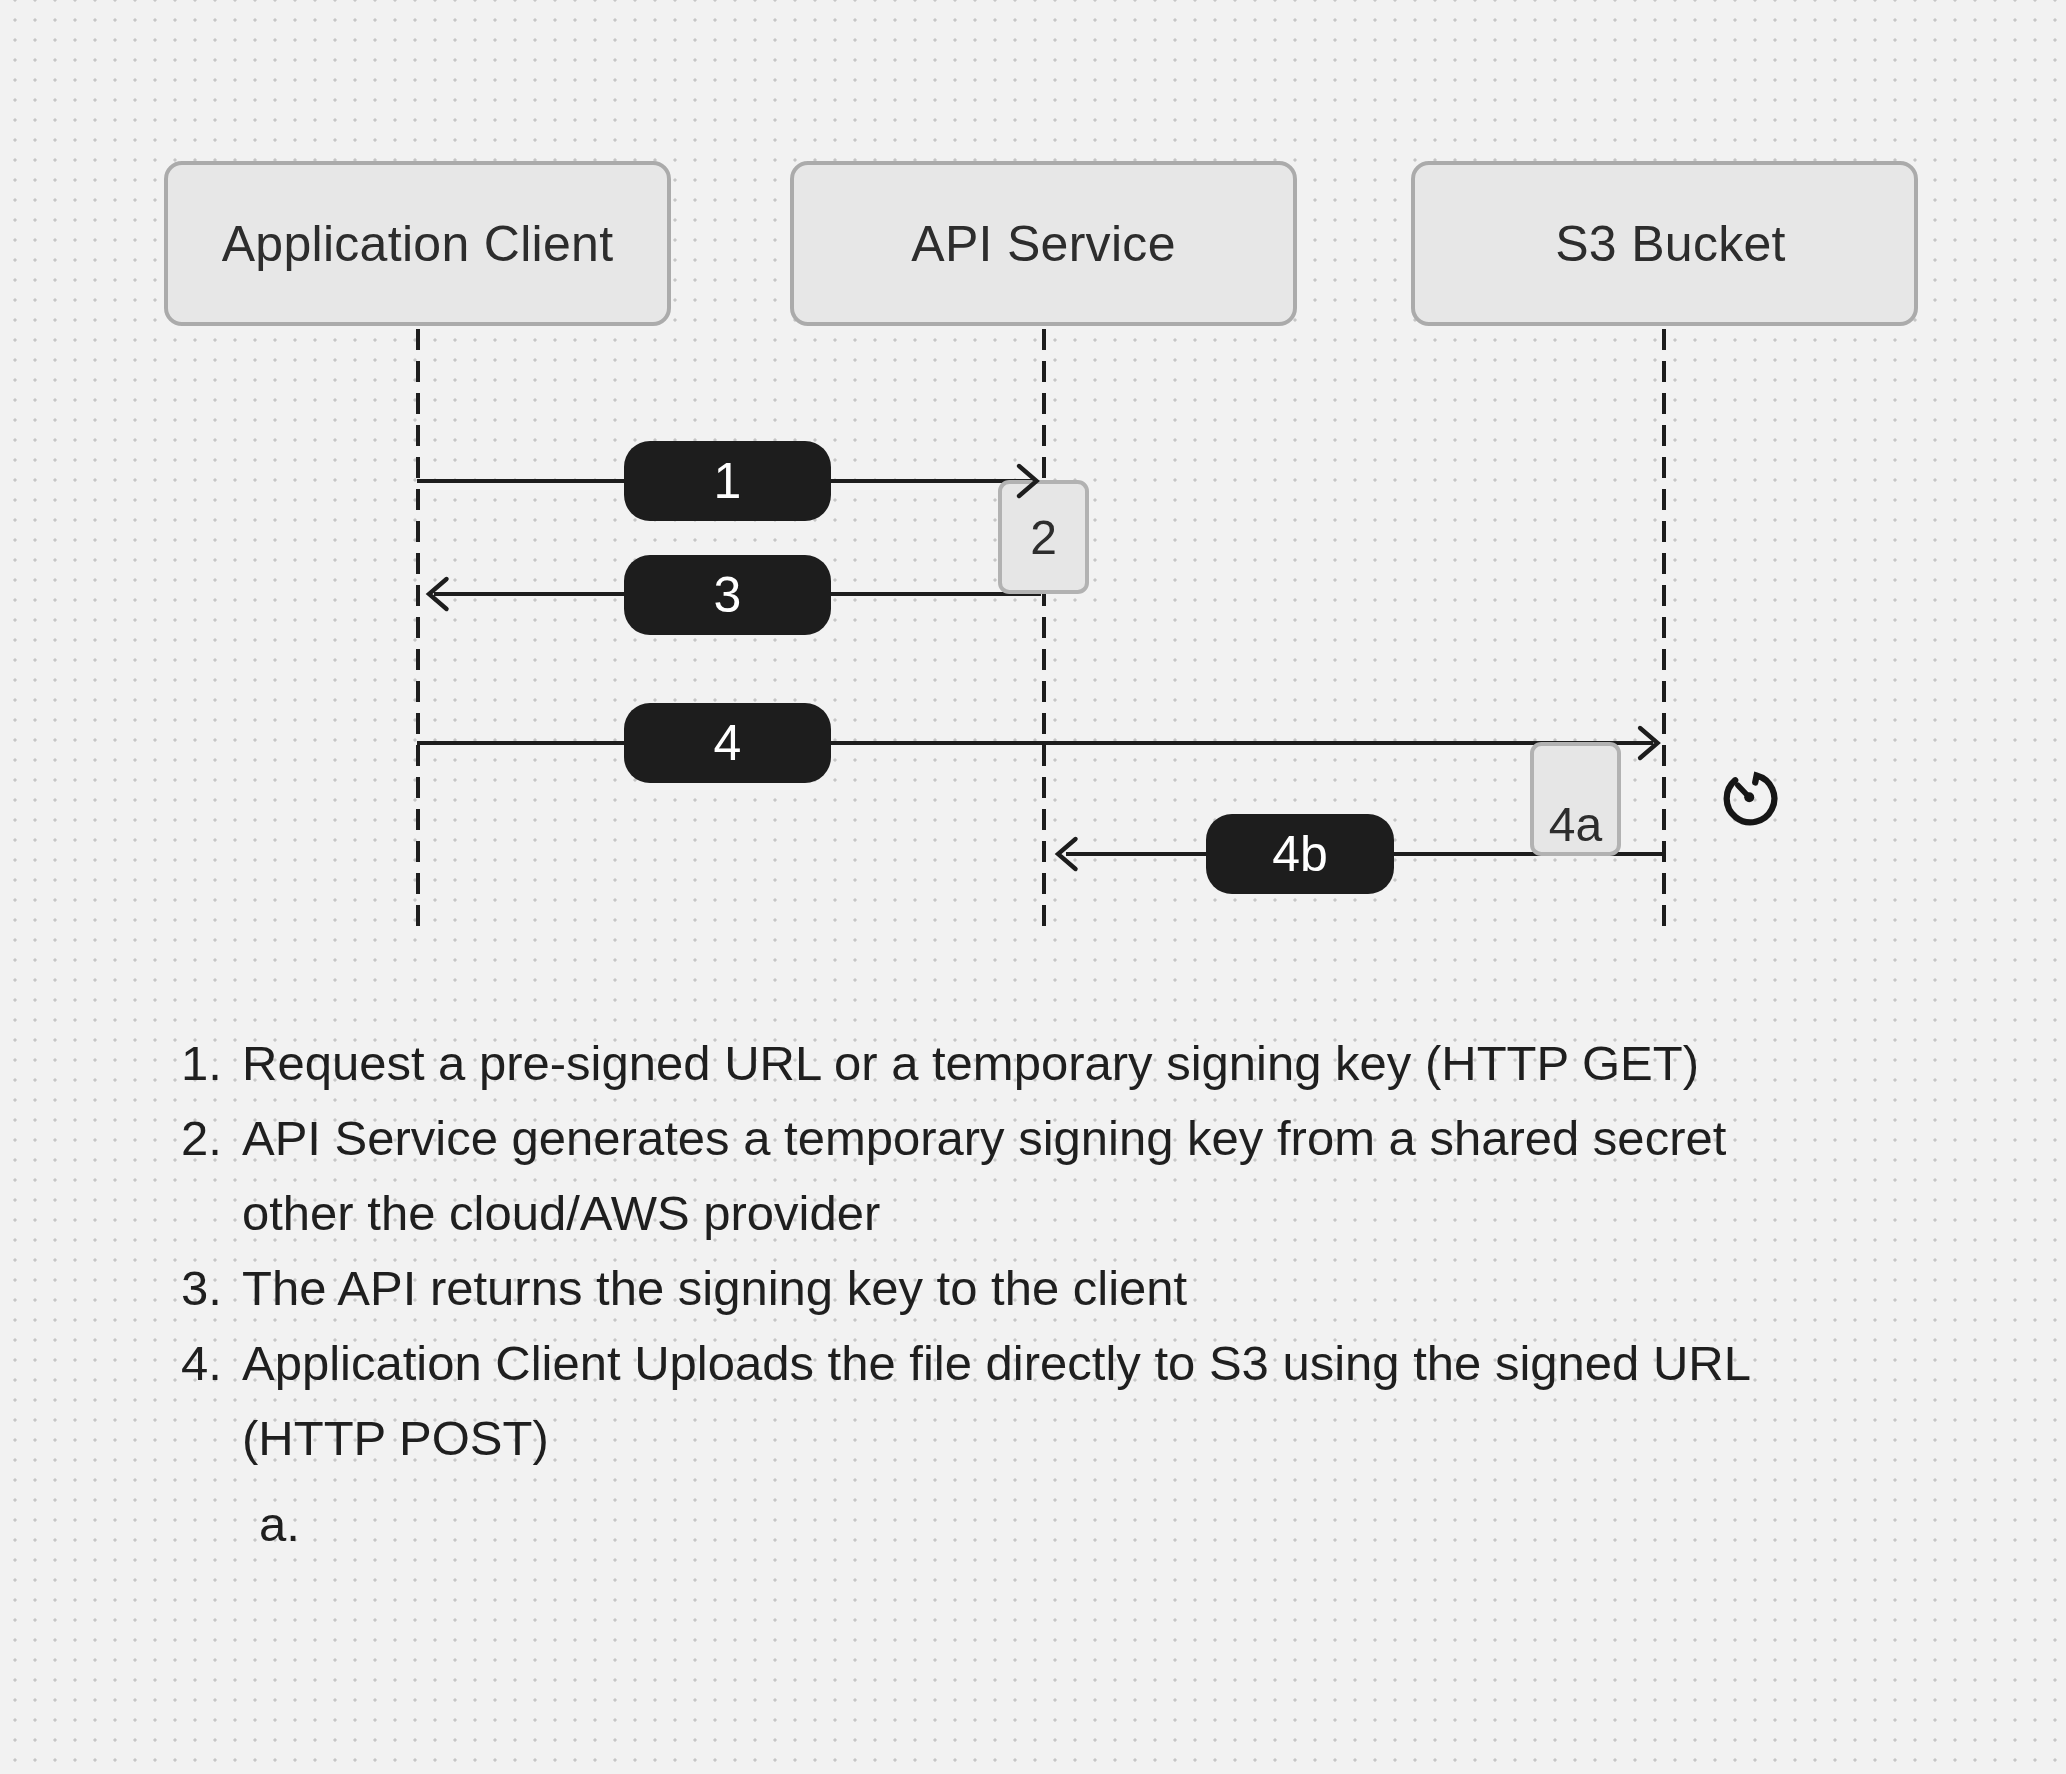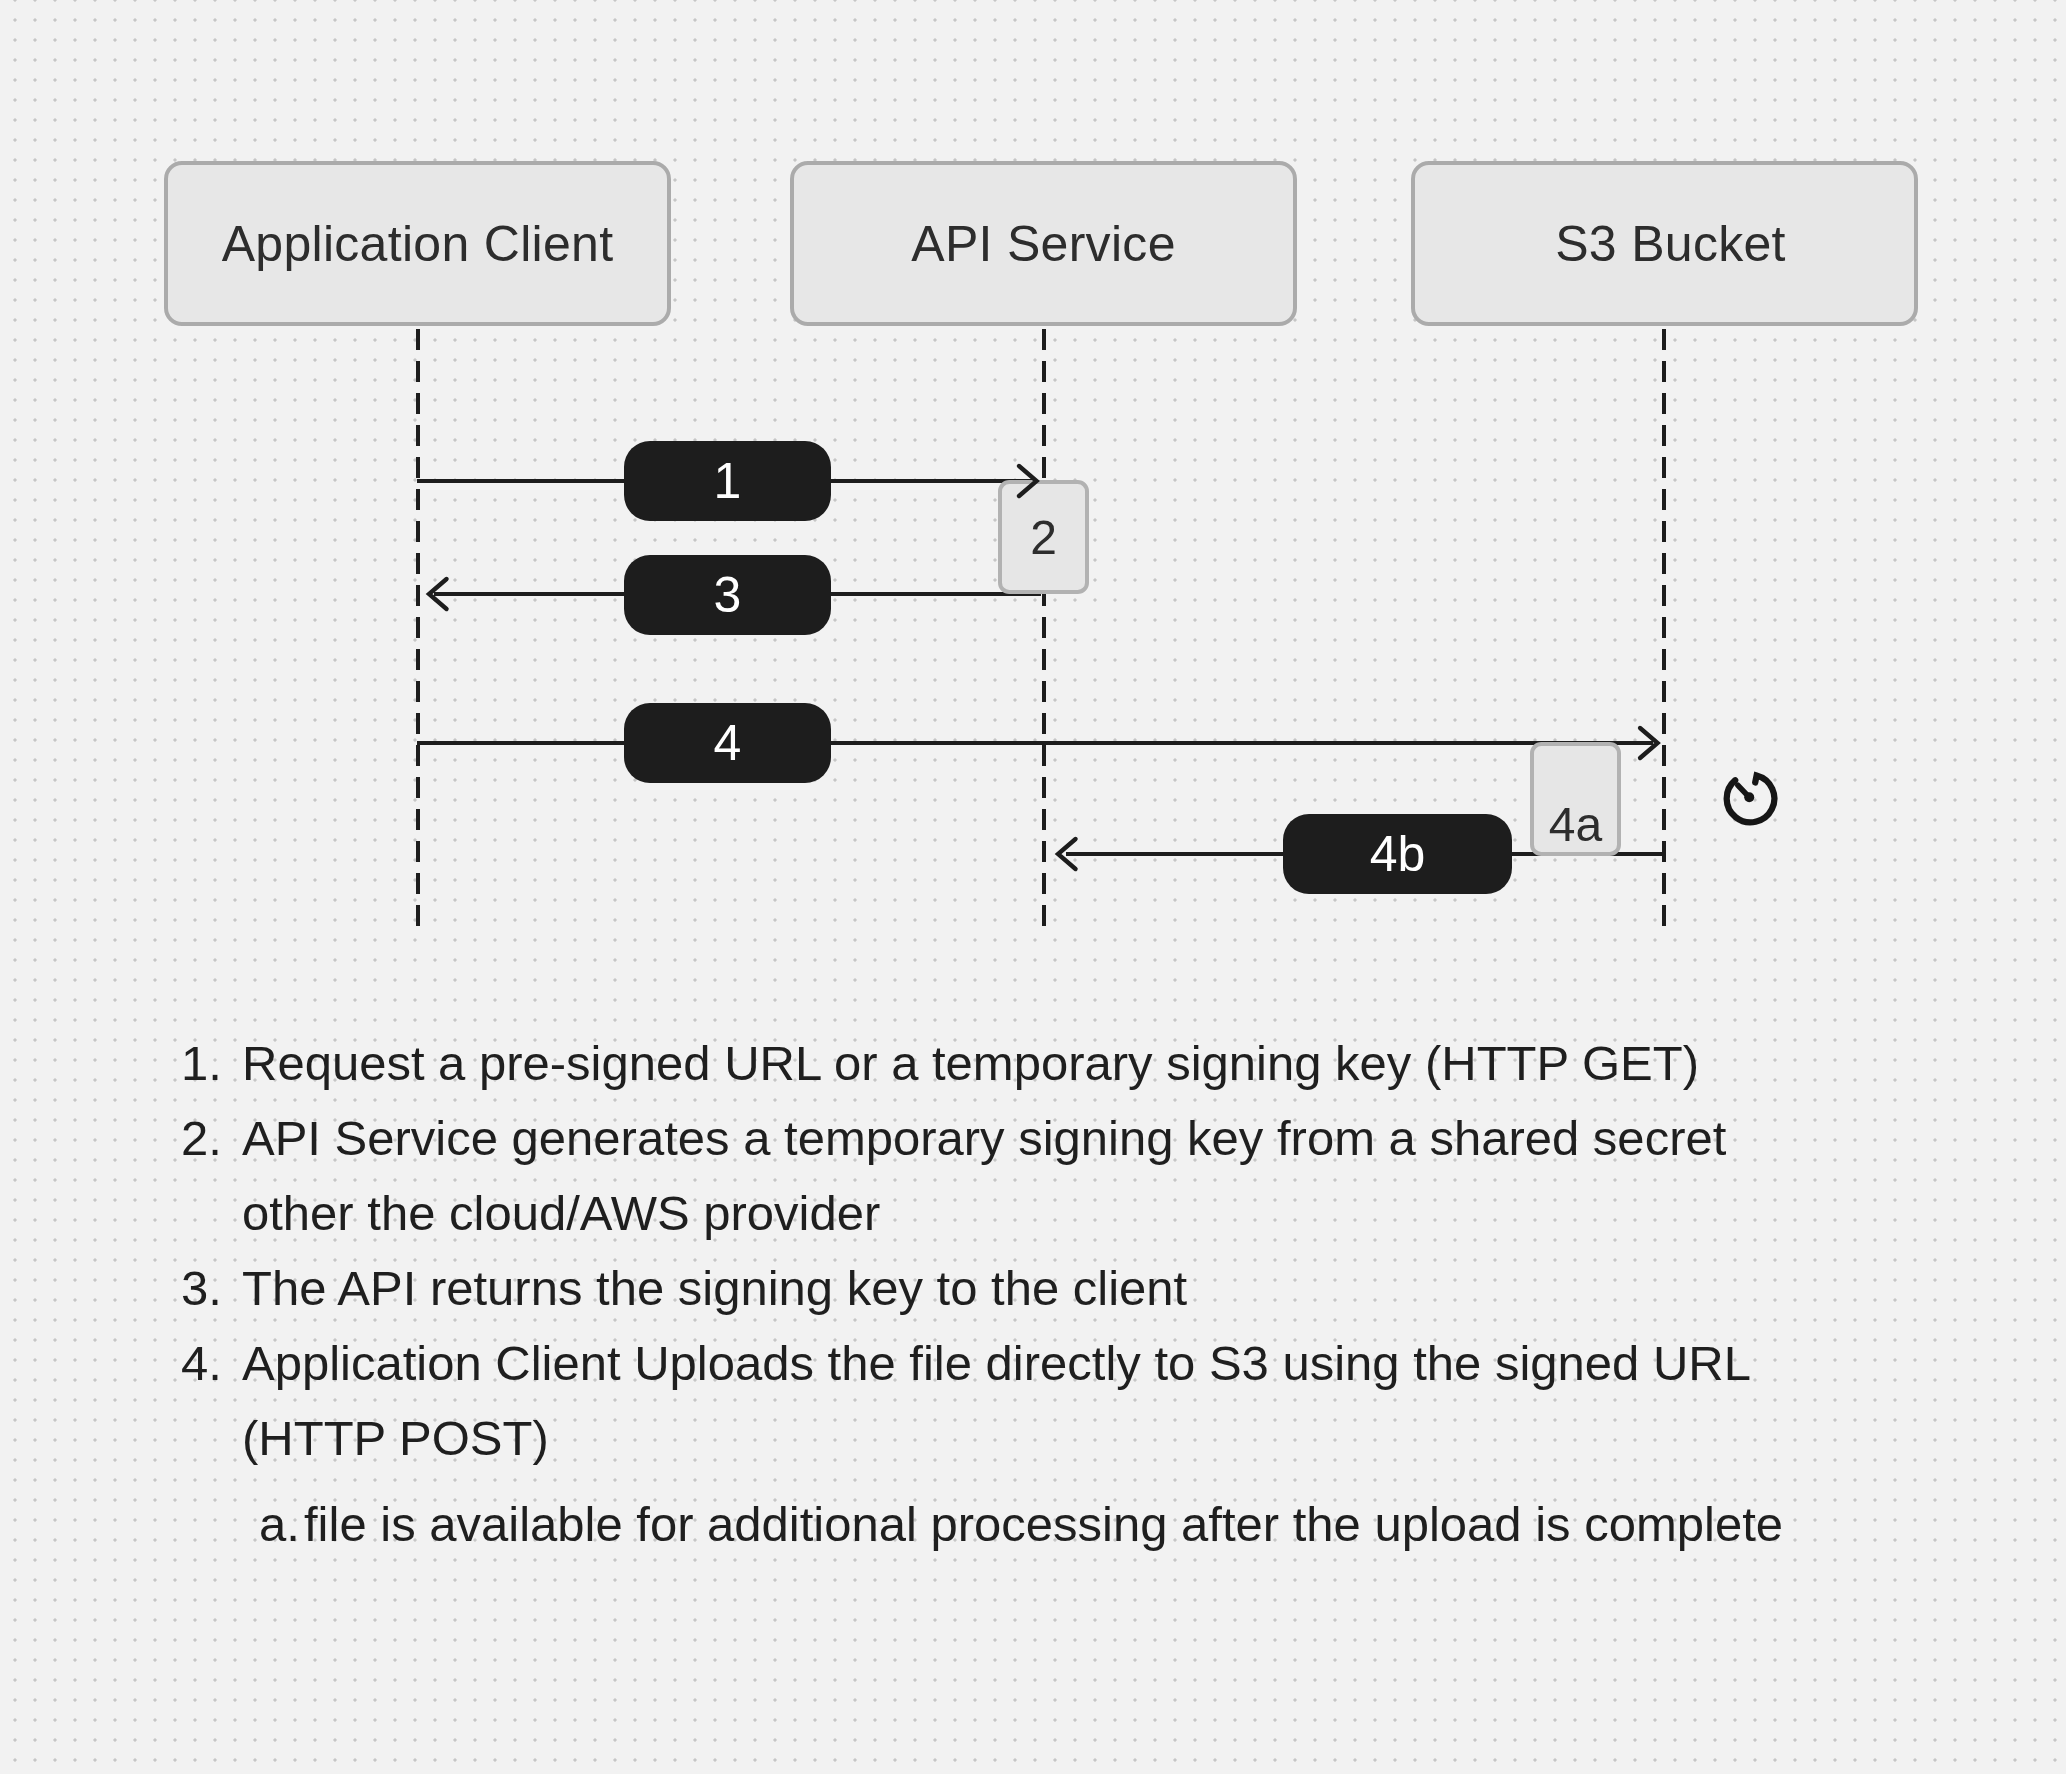--- a/index.html
+++ b/index.html
@@ -50,21 +50,21 @@
   
   .pill{
     position:absolute;width:207px;height:80px;border-radius:26px;
     background:var(--pill-fill,#1d1d1d);color:var(--pill-text,#fff);
     display:flex;align-items:center;justify-content:center;
     font-size:50px;z-index:3;
   }
   .pill-1{left:624px;top:441px;}
   .pill-3{left:624px;top:555px;}
   .pill-4{left:624px;top:703px;}
-  .pill-4b{left:1283px;top:814px;width:229px;}
+  .pill-4b{left:1206px;top:814px;width:188px;}
   
   .activation{
     position:absolute;width:91px;height:114px;box-sizing:border-box;
     background:var(--activation-fill,#e6e6e6);
     border:4.4px solid var(--activation-border,#b2b2b2);
     border-radius:11.3px;display:flex;align-items:center;justify-content:center;
     font-size:48px;color:var(--text,#2d2d2d);z-index:2;
   }
   .act-2{left:998px;top:480px;}
   .act-4a{left:1530px;top:742px;align-items:flex-end;}
@@ -168,20 +168,19 @@
       <span class="body">
         <div class="ln">Application Client Uploads the file directly to S3 using the signed URL</div>
         <div class="ln">(HTTP POST)</div>
       </span>
     </div>
 
     <div class="substeps">
       <div class="substep">
         <span class="marker">a.</span>
         <span class="body">
-          <div class="ln">file is available for additional processing after the upload is complete</div>
         </span>
       </div>
     </div>
 
   </div>
 </div>
 
 
 </body></html>

